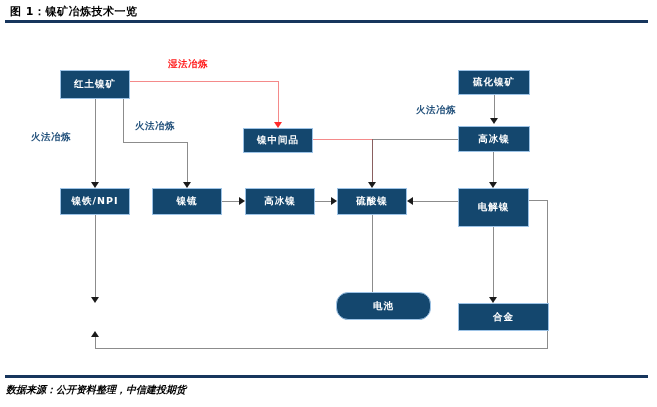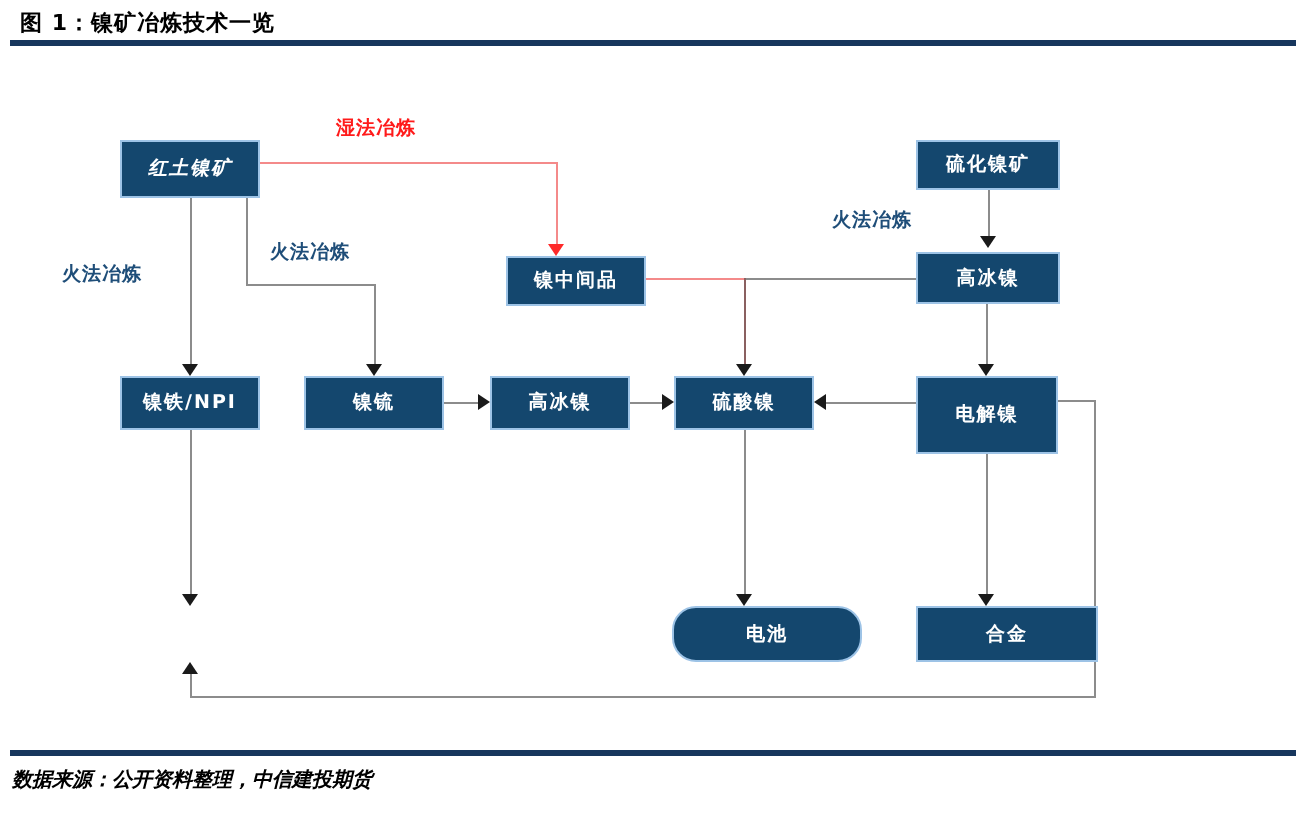--- a/index.html
+++ b/index.html
@@ -95,28 +95,28 @@
 
   <div class="ln gray" style="left:95px; top:214px; width:1px; height:83px;"></div>
   <div class="ar ar-down" style="left:91px; top:297px;"></div>
 
   <div class="ln gray" style="left:529px; top:200px; width:18px;  height:1px;"></div>
   <div class="ln gray" style="left:547px; top:200px; width:1px;   height:148px;"></div>
   <div class="ln gray" style="left:95px;  top:348px; width:453px; height:1px;"></div>
   <div class="ln gray" style="left:95px;  top:337px; width:1px;   height:11px;"></div>
   <div class="ar ar-up" style="left:91px; top:331px;"></div>
 
-  <div class="node" style="left:60px;  top:70px;  width:70px; height:29px;font-style:italic;">红土镍矿</div>
+  <div class="node" style="left:60px;  top:70px;  width:70px; height:29px;">红土镍矿</div>
   <div class="node" style="left:458px; top:70px;  width:72px; height:25px;">硫化镍矿</div>
-  <div class="node" style="left:253px; top:128px; width:70px; height:25px;">镍中间品</div>
+  <div class="node" style="left:243px; top:128px; width:70px; height:25px;">镍中间品</div>
   <div class="node" style="left:458px; top:126px; width:72px; height:26px;">高冰镍</div>
   <div class="node" style="left:60px;  top:188px; width:70px; height:27px;">镍铁/NPI</div>
   <div class="node" style="left:152px; top:188px; width:70px; height:27px;">镍锍</div>
   <div class="node" style="left:245px; top:188px; width:70px; height:27px;">高冰镍</div>
   <div class="node" style="left:337px; top:188px; width:70px; height:27px;">硫酸镍</div>
   <div class="node" style="left:458px; top:188px; width:71px; height:39px;">电解镍</div>
-  <div class="node" style="left:336px; top:303px; width:95px; height:28px;border-radius:12px;">电池</div>
+  <div class="node" style="left:336px; top:292px; width:95px; height:28px;border-radius:12px;">电池</div>
   <div class="node" style="left:458px; top:303px; width:91px; height:28px;">合金</div>
 
   <div class="rule bottom"></div>
   <div class="source">数据来源：公开资料整理，中信建投期货</div>
 
 </div>
 
 </body></html>

